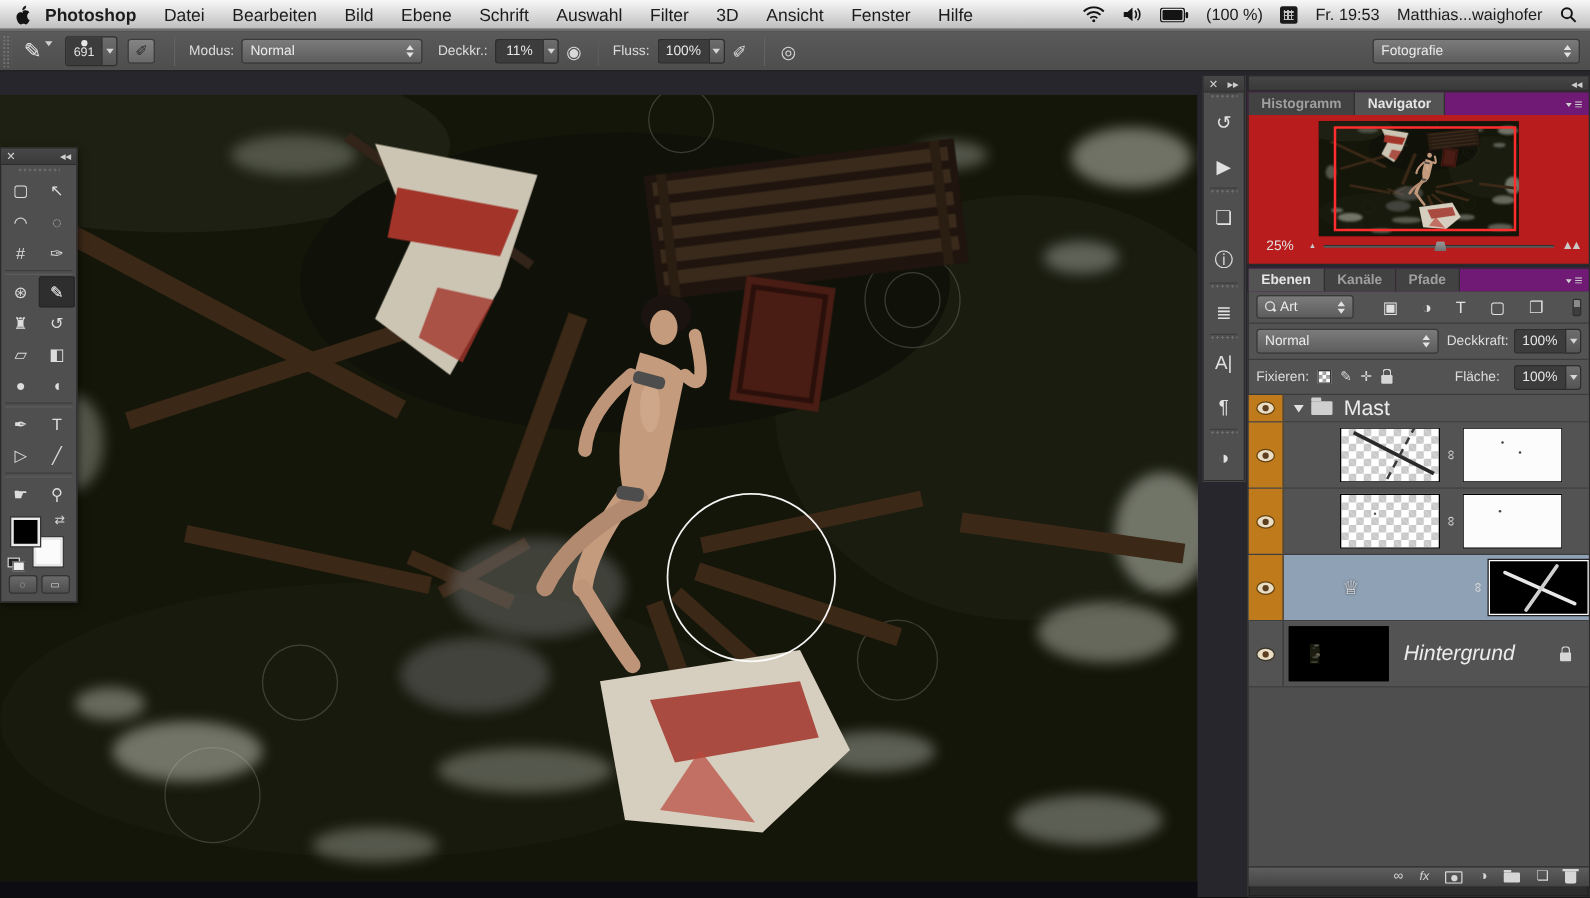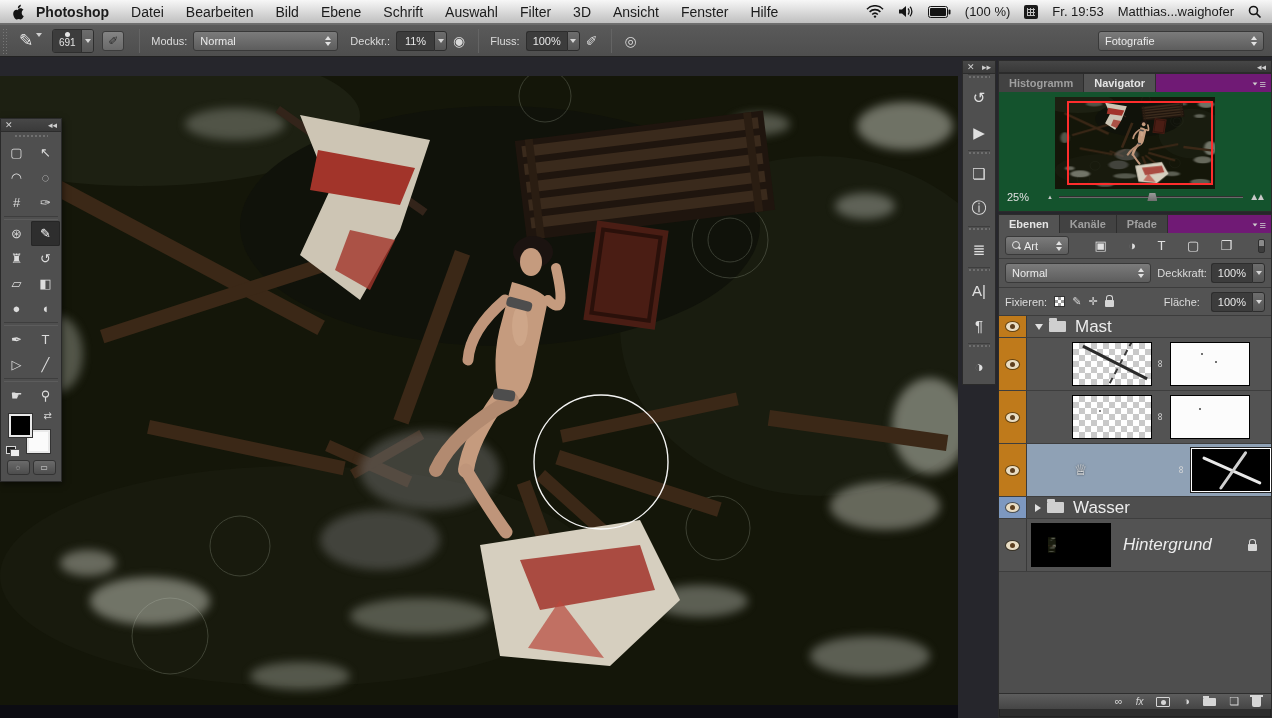--- a/index.html
+++ b/index.html
@@ -83,39 +83,39 @@
   .strip-cell { height:35px; display:flex; align-items:center; justify-content:center; color:#e0e0e0; font-size:15px; }
   .strip-grip { height:6px; margin:0 auto; width:22px; background-image:radial-gradient(circle,#6e6e6e 35%,transparent 40%); background-size:4px 4px; border-top:1px solid #3e3e3e; }
   
   #dock { position:absolute; left:998px; top:3px; width:274px; height:658px; display:flex; flex-direction:column; z-index:20; }
   .dock-topbar { height:13px; background:linear-gradient(#464646,#393939); border:1px solid #2b2b2b; display:flex; align-items:center; justify-content:flex-end; color:#cfcfcf; font-size:9px; padding:0 5px; }
   .tabsrow { height:19px; background:#701a75; display:flex; align-items:flex-end; border:1px solid #2b2b2b; border-bottom:none; position:relative; }
   .tab { padding:3px 10px 3px; font-size:11px; color:#9f9f9f; font-weight:bold; background:#424242; border-right:1px solid #2e2e2e; }
   .tab.active { background:#535353; color:#e4e4e4; }
   .pmenu { position:absolute; right:5px; top:4px; display:flex; align-items:center; gap:2px; color:#cfcfcf; font-size:11px; }
   .pmenu .tri-dn { border-top-color:#cfcfcf; transform:scale(.8); }
-  #nav-body { height:120px; background:#14532d; border:1px solid #2b2b2b; border-top:none; position:relative; }
+  #nav-body { height:120px; background:#b91c1c; border:1px solid #2b2b2b; border-top:none; position:relative;text-align:center; }
   #nav-thumbwrap { position:relative; width:160px; height:92px; margin:5px auto 2px; background:#0e0f09; }
   #nav-redframe { position:absolute; left:12px; top:4px; right:2px; bottom:4px; border:2px solid #ff2d2d; }
   #nav-controls { display:flex; align-items:center; padding:0 8px; gap:6px; color:#e0e0e0; font-size:11px; }
   #nav-zoom { width:34px; }
   .mtn { color:#c9c9c9; line-height:1; }
   .mtn.small { font-size:6px; }
   .mtn.big { font-size:10px; letter-spacing:-3px; }
   #nav-slider { flex:1; position:relative; height:10px; }
   #nav-track { position:absolute; left:0; right:0; top:4px; height:2px; background:#303030; border-bottom:1px solid #6a6a6a; }
   #nav-knob { position:absolute; left:48%; top:1px; width:10px; height:8px; background:linear-gradient(#9a9a9a,#6f6f6f); clip-path:polygon(20% 0,80% 0,100% 100%,0 100%); }
   .dock-gap { height:2px; background:#26262c; }
   #layers { flex:1; display:flex; flex-direction:column; background:#535353; border:1px solid #2b2b2b; border-top:none; min-height:0; }
   .lp-row { display:flex; align-items:center; padding:0 6px; color:#dcdcdc; font-size:11px; }
   #lp-filter { height:26px; border-bottom:1px solid #3c3c3c; gap:4px; }
   .mini-mag { position:relative; width:9px; height:9px; margin-right:3px; }
   .mini-mag::before { content:""; position:absolute; left:0; top:0; width:6px; height:6px; border:1.5px solid #e2e2e2; border-radius:50%; }
   .mini-mag::after { content:""; position:absolute; left:6px; top:6px; width:3px; height:1.5px; background:#e2e2e2; transform:rotate(45deg); }
-  #art-dd { width:64px; height:19px;justify-content:center; }
+  #art-dd { width:78px; height:19px;justify-content:center; }
   .filt-icons { display:flex; flex:1; justify-content:space-evenly; align-items:center; font-size:13px; color:#e0e0e0; }
   .lp-toggle { width:7px; height:14px; border:1px solid #2e2e2e; border-radius:2px; background:linear-gradient(#8a8a8a 0 50%,#3d3d3d 50% 100%); }
   #lp-blend { height:29px; border-bottom:1px solid #3c3c3c; }
   #blend-dd { width:146px; height:20px; }
   .lp-label { margin-left:auto; margin-right:4px; white-space:nowrap; }
   #lp-lock { height:28px; border-bottom:1px solid #3c3c3c; gap:7px; }
   .lockico { font-size:11px; color:#d6d6d6; }
   .checker-sm { width:11px; height:11px; background:#fff;
     background-image:linear-gradient(45deg,#9a9a9a 25%,transparent 25%,transparent 75%,#9a9a9a 75%),linear-gradient(45deg,#9a9a9a 25%,transparent 25%,transparent 75%,#9a9a9a 75%);
     background-size:6px 6px; background-position:0 0,3px 3px; border:1px solid #333; }
@@ -649,28 +649,20 @@
           <div class="eyecell orange">
               <span class="eye"></span>
             </div>
           <span class="smallthumb">♕</span>
           <span class="chain">∞</span>
           <div class="thumb blackmask">
             <span class="xline a"></span>
             <span class="xline b"></span>
           </div>
         </div>
-        <div class="lrow row-group" style="background:#4e4e4e">
-          <div class="eyecell blue">
-              <span class="eye"></span>
-            </div>
-          <span class="disc closed"></span>
-          <span class="folder"></span>
-          <span class="lname">Wasser</span>
-        </div>
         <div class="lrow row-layer">
           <div class="eyecell">
               <span class="eye"></span>
             </div>
           <div class="bgthumb">
             <svg viewBox="300 0 360 629" width="46" height="42" preserveAspectRatio="none">
                 <use href="#scene"></use>
               </svg>
           </div>
           <span class="lname bgname">Hintergrund</span>

